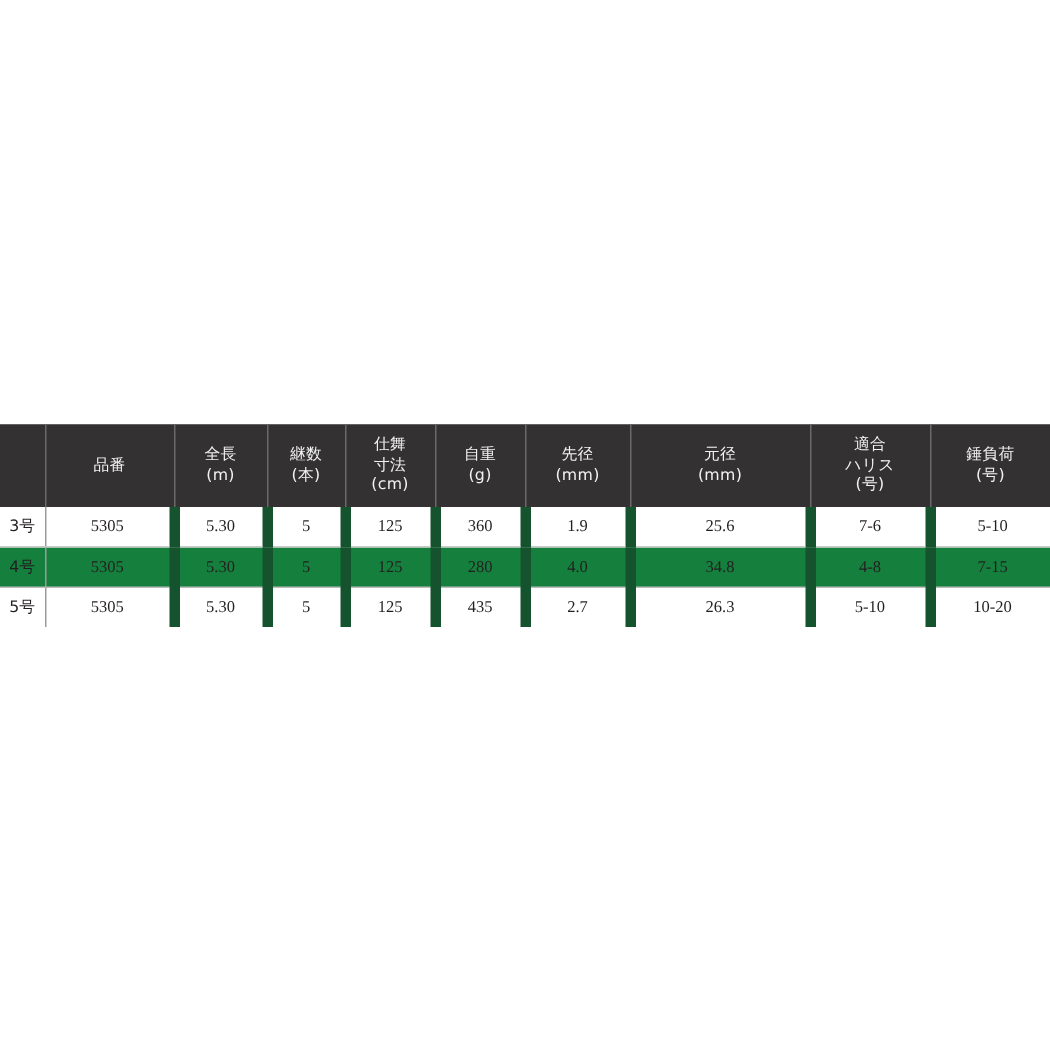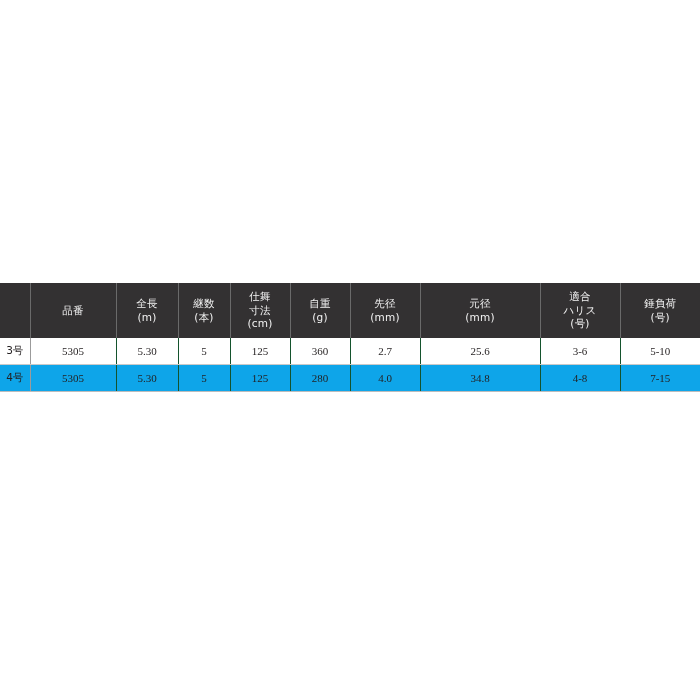--- a/index.html
+++ b/index.html
@@ -67,30 +67,30 @@
     border-right: 0;
   }
   thead th .hl {
     display: block;
   }
 
   tbody tr {
     height: 26px;
   }
   tbody tr.row-odd  { background: #ffffff; }
-  tbody tr.row-even { background: #0ea5e9; }
+  tbody tr.row-even { background: #15803d; }
 
   tbody td {
     font-size: 11px;
     color: #231f20;
     text-align: center;
     vertical-align: middle;
     height: 26px;
     padding: 0 2px;
-    border-right: 1px solid #14532d;
+    border-right: 7px solid #14532d;
     border-bottom: 1px solid #c9c9c9;
     font-family: "Liberation Serif", serif;
     white-space: nowrap;
   }
   tbody td.rowhead {
     border-right: 1px solid #9b9b9b;
     font-family: "DejaVu Sans", sans-serif;
     font-size: 10.5px;
     text-align: center;
     color: #231f20;
@@ -179,36 +179,48 @@
       </thead>
 
       <tbody>
         <tr class="row-odd">
           <td class="rowhead">3号</td>
           <td>5305</td>
           <td>5.30</td>
           <td>5</td>
           <td>125</td>
           <td>360</td>
-          <td>2.7</td>
+          <td>1.9</td>
           <td>25.6</td>
-          <td>3-6</td>
+          <td>7-6</td>
           <td class="last">5-10</td>
         </tr>
 
         <tr class="row-even">
           <td class="rowhead">4号</td>
           <td>5305</td>
           <td>5.30</td>
           <td>5</td>
           <td>125</td>
           <td>280</td>
           <td>4.0</td>
           <td>34.8</td>
           <td>4-8</td>
           <td class="last">7-15</td>
         </tr>
 
+        <tr class="row-odd">
+          <td class="rowhead">5号</td>
+          <td>5305</td>
+          <td>5.30</td>
+          <td>5</td>
+          <td>125</td>
+          <td>435</td>
+          <td>2.7</td>
+          <td>26.3</td>
+          <td>5-10</td>
+          <td class="last">10-20</td>
+        </tr>
       </tbody>
     </table>
   </div>
 
 </div>
 
 </body></html>

